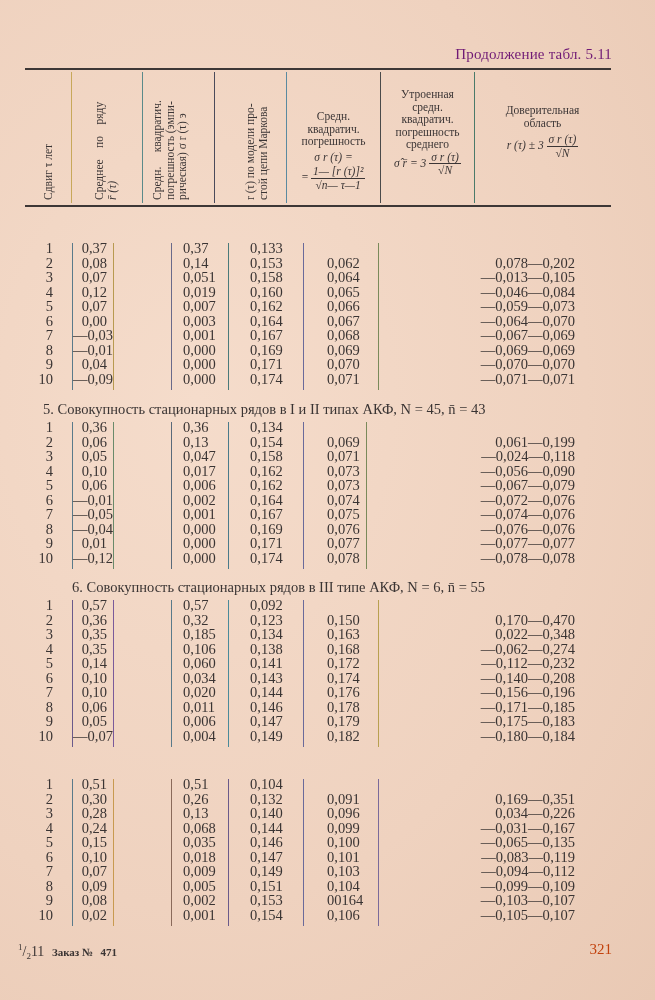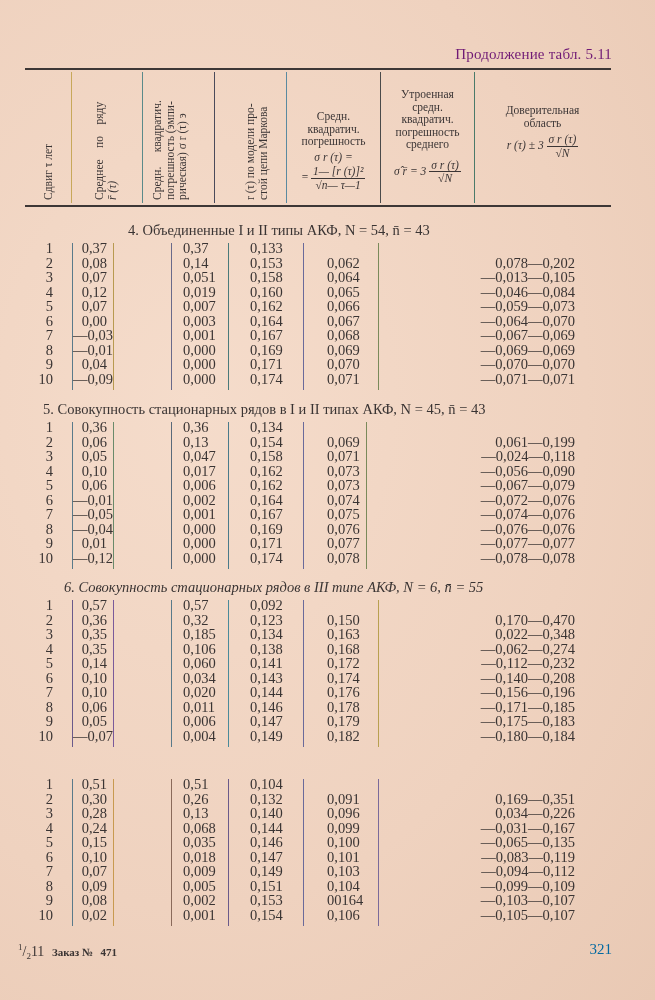--- a/index.html
+++ b/index.html
@@ -33,21 +33,21 @@
   .row { position: absolute; left: 0; width: 655px; height: 14.5px; font-size: 14.5px; line-height: 14.5px; }
   .row span { position: absolute; top: 0; white-space: nowrap; }
   .c0 { right: 602px; text-align: right; }
   .c1 { left: 73px; width: 34px; text-align: right; }
   .c3 { left: 183px; }
   .c4 { left: 250px; }
   .c5 { left: 327px; }
   .c6 { right: 80px; text-align: center; }
   .footer-left { position: absolute; left: 18px; top: 942px; font-size: 14px; color: #3a3433; }
   .footer-order { font-size: 11px; margin-left: 4px; font-weight: bold; }
-  .footer-page { position: absolute; right: 43px; top: 941px; font-size: 15px; color: #0369a1; }
+  .footer-page { position: absolute; right: 43px; top: 941px; font-size: 15px; color: #c2410c; }
 </style>
 </head>
 <body>
 
 <div class="page">
 
   <div class="continuation">Продолжение табл. 5.11</div>
 
   <div class="rule" style="left:25px; top:68px; width:586px;"></div>
   <div class="rule" style="left:25px; top:205px; width:586px;"></div>
@@ -89,44 +89,43 @@
       </span>
     </div>
   </div>
 
   <div class="hc" style="left:381px; top:88px; width:93px;">
     <div>Утроенная</div>
     <div>средн.</div>
     <div>квадратич.</div>
     <div>погрешность</div>
     <div>среднего</div>
-    <div style="margin-top:8px;">
+    <div style="margin-top:0;">
       <span class="formula">σ̂ r̄ = 3</span>
       <span class="frac formula">
         <span class="num" style="border-bottom:none;">σ r (τ)</span>
         <span class="den" style="border-top:1px solid #3b3535;">√N</span>
       </span>
     </div>
   </div>
 
   <div class="hc" style="left:475px; top:104px; width:135px;">
     <div>Доверительная</div>
     <div>область</div>
     <div style="margin-top:4px;">
       <span class="formula">r (τ) ± 3</span>
       <span class="frac formula">
         <span class="num">σ r (τ)</span>
         <span class="den">√N</span>
       </span>
     </div>
   </div>
 
-  <div class="section-title" style="left:128px; top:222px;">4. Объединенные I и II типы АКФ, N = 54, n̄ = 43</div>
   <div class="section-title" style="left:43px; top:401px;">5. Совокупность стационарных рядов в I и II типах АКФ, N = 45, n̄ = 43</div>
-  <div class="section-title" style="left:64px; top:579px;font-style:italic;">6. Совокупность стационарных рядов в III типе АКФ, N = 6, n̄ = 55</div>
+  <div class="section-title" style="left:72px; top:579px;">6. Совокупность стационарных рядов в III типе АКФ, N = 6, n̄ = 55</div>
 
   <div>
     <div class="vline" style="left:72px; top:243px; height:147px; background:#5a7a8a;"></div>
     <div class="vline" style="left:113px; top:243px; height:147px; background:#b89a50;"></div>
     <div class="vline" style="left:171px; top:243px; height:147px; background:#6a6a8a;"></div>
     <div class="vline" style="left:228px; top:243px; height:147px; background:#4a7a7a;"></div>
     <div class="vline" style="left:303px; top:243px; height:147px; background:#6a6a9a;"></div>
     <div class="vline" style="left:378px; top:243px; height:147px; background:#7a8a5a;"></div>
   </div>
   <div>

